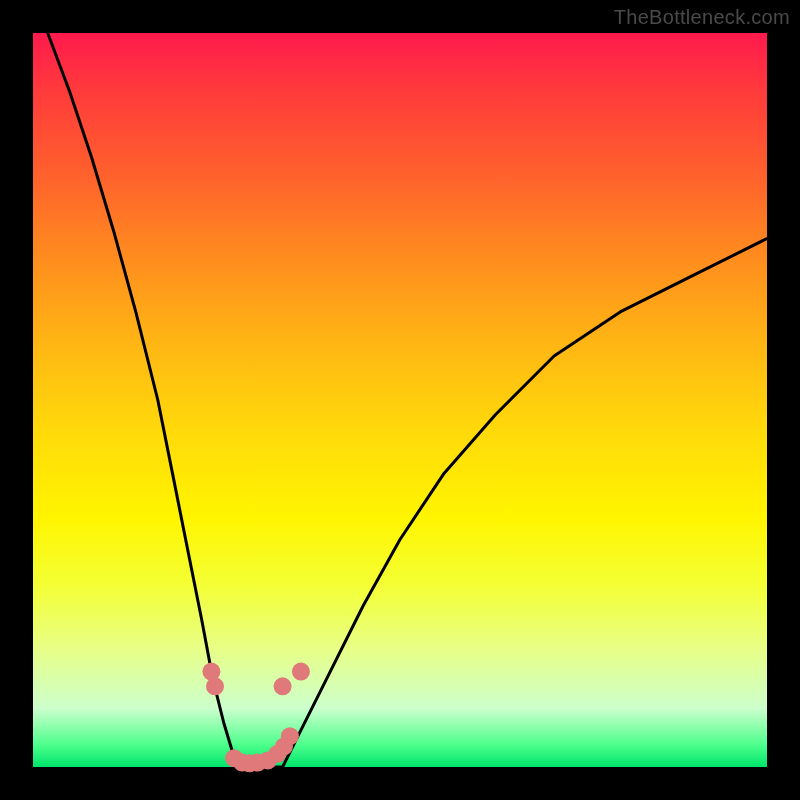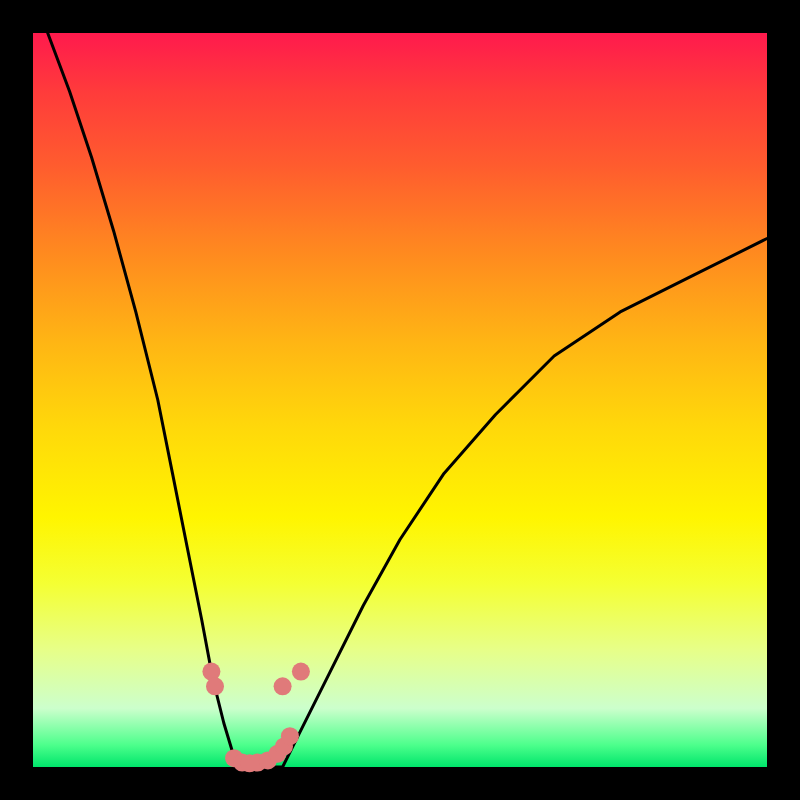--- a/index.html
+++ b/index.html
@@ -77,13 +77,14 @@
           <circle cx="224.6" cy="729.6" r="9" fill="#e07a7a"></circle>
           <circle cx="234.9" cy="727.4" r="9" fill="#e07a7a"></circle>
           <circle cx="244.4" cy="720.8" r="9" fill="#e07a7a"></circle>
           <circle cx="251.0" cy="713.4" r="9" fill="#e07a7a"></circle>
           <circle cx="256.9" cy="703.2" r="9" fill="#e07a7a"></circle>
           <circle cx="249.6" cy="653.3" r="9" fill="#e07a7a"></circle>
           <circle cx="267.9" cy="638.6" r="9" fill="#e07a7a"></circle>
         </g>
     </svg>
   </div>
+  <div class="watermark">TheBottleneck.com</div>
 </div>
 
 </body></html>

